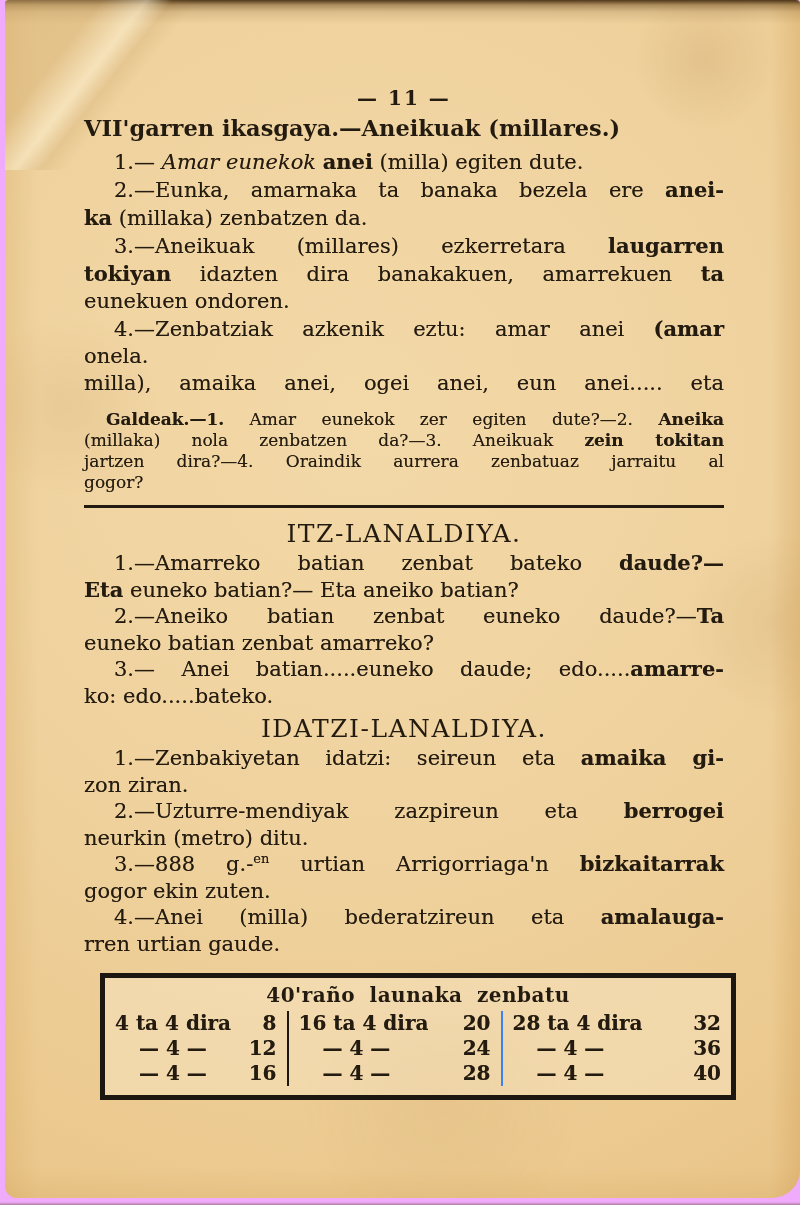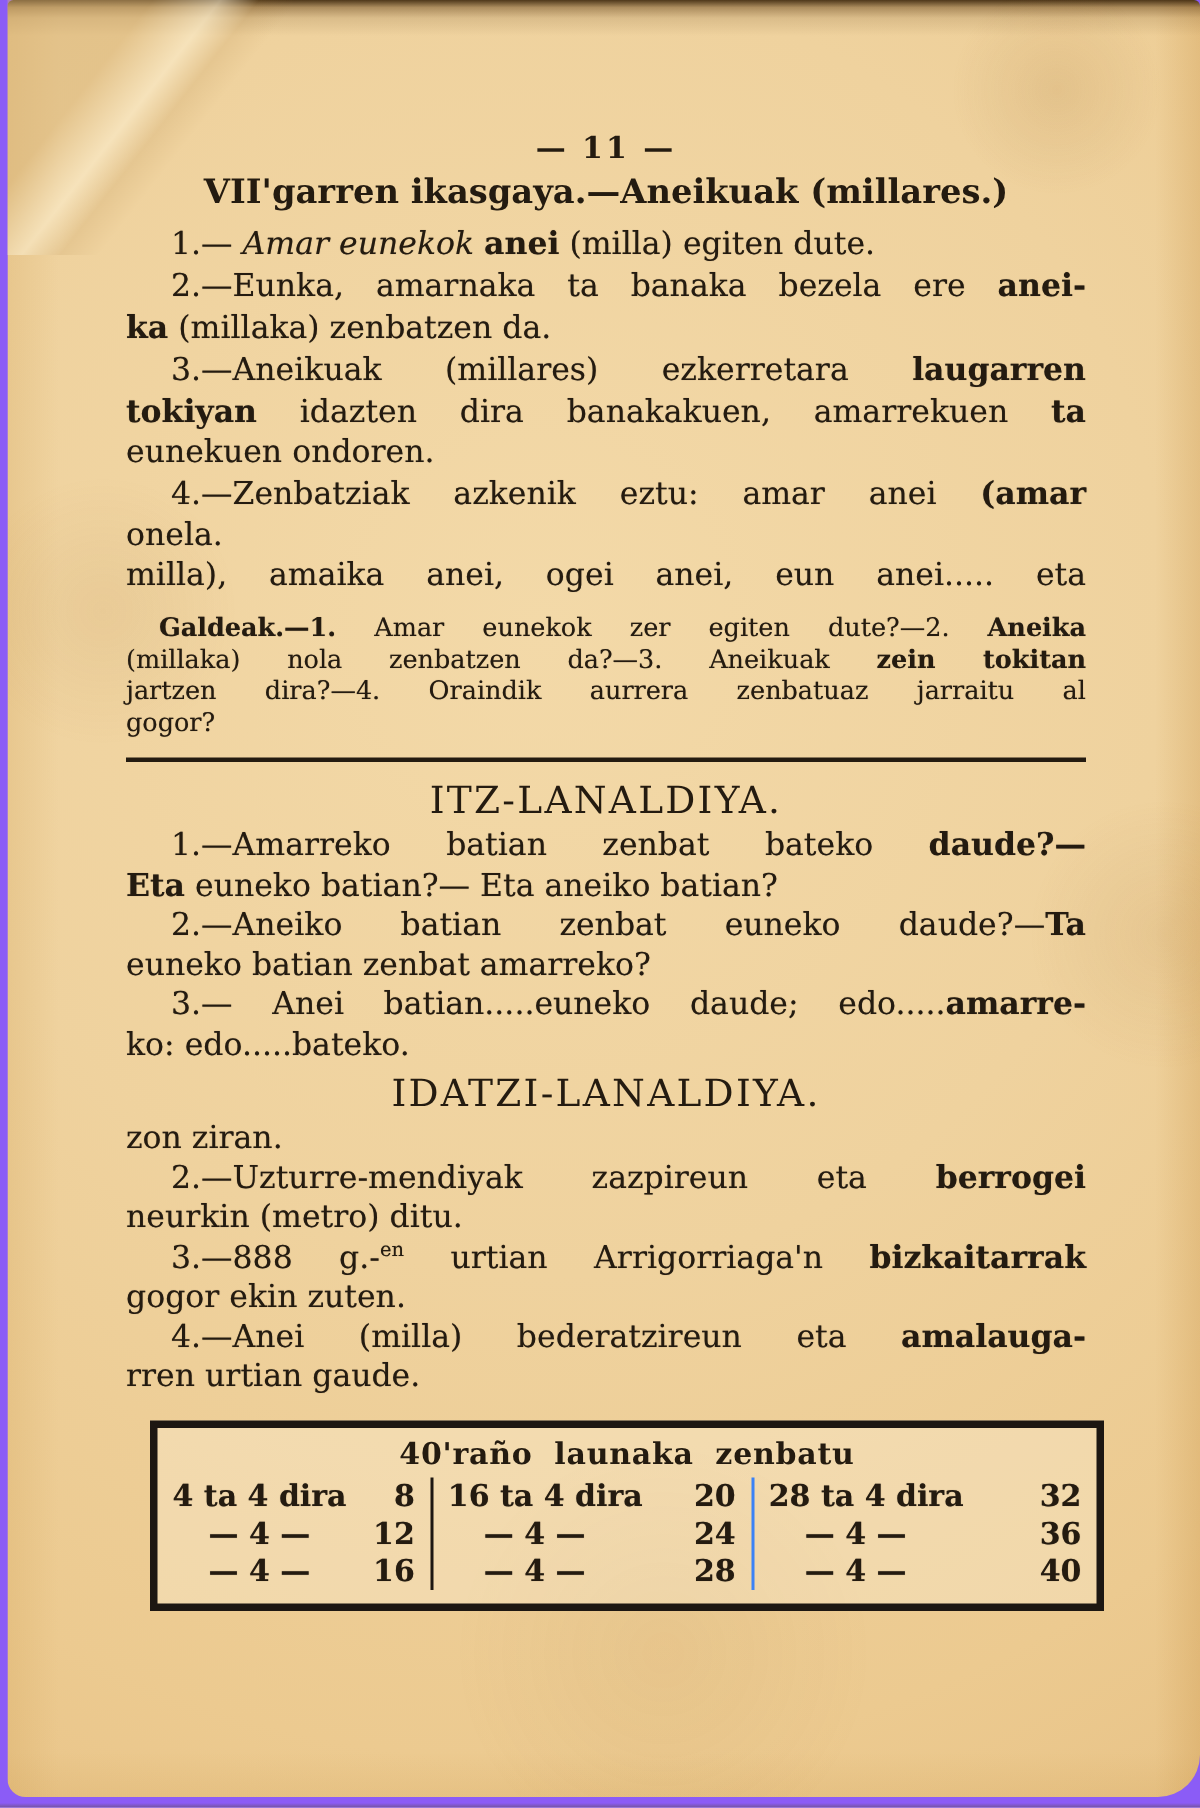--- a/index.html
+++ b/index.html
@@ -2,21 +2,21 @@
 <html><head>
 <meta charset="utf-8">
 <style>
   html, body { margin: 0; padding: 0; }
   body { background: #ece7d8; }
 
   .stage {
     position: relative;
     width: 800px;
     height: 1205px;
-    background: #8b5cf6;
+    background: #f0abfc;
     overflow: hidden;
     font-family: "DejaVu Serif", serif;
     color: #241b10;
   }
 
   .paper {
     position: absolute;
     left: 5px; top: 0; right: 0; bottom: 7px;
     border-radius: 4px 4px 28px 12px;
     background:
@@ -60,21 +60,21 @@
   .pageno {
     padding-top: 86px;
     text-align: center;
     font-weight: bold;
     font-size: 20px;
     line-height: 24px;
     letter-spacing: 2px;
   }
   .title {
     margin-top: 4px;
-    text-align: center;
+    text-align: left;
     font-weight: bold;
     font-size: 22.5px;
     line-height: 28px;
   }
 
   .block { font-size: 21px; line-height: 27px; }
   .lesson { margin-top: 6px; }
   .line { text-align: justify; text-shadow: 0 0 0.5px rgba(36,27,16,0.55); }
   .jl { text-align-last: justify; }
   .ind { text-indent: 30px; }
@@ -174,20 +174,21 @@
       <div class="line"><span class="b">Eta</span><span> euneko batian?— Eta aneiko batian?</span></div>
       <div class="line ind jl"><span>2.—Aneiko batian zenbat euneko daude?—</span><span class="b">Ta</span></div>
       <div class="line"><span>euneko batian zenbat amarreko?</span></div>
       <div class="line ind jl"><span>3.— Anei batian.....euneko daude; edo.....</span><span class="b">amarre-</span></div>
       <div class="line"><span>ko: edo.....bateko.</span></div>
     </div>
 
     <div class="secheading idatzi-heading">IDATZI-LANALDIYA.</div>
 
     <div class="block idatzi-body">
+      <div class="line ind jl"><span>1.—Zenbakiyetan idatzi: seireun eta </span><span class="b">amaika gi-</span></div>
       <div class="line"><span>zon ziran.</span></div>
       <div class="line ind jl"><span>2.—Uzturre-mendiyak zazpireun eta </span><span class="b">berrogei</span></div>
       <div class="line"><span>neurkin (metro) ditu.</span></div>
       <div class="line ind jl"><span>3.—888 g.-</span><span class="sup">en</span><span> urtian Arrigorriaga'n </span><span class="b">bizkaitarrak</span></div>
       <div class="line"><span>gogor ekin zuten.</span></div>
       <div class="line ind jl"><span>4.—Anei (milla) bederatzireun eta </span><span class="b">amalauga-</span></div>
       <div class="line"><span>rren urtian gaude.</span></div>
     </div>
 
     <div class="table-box">

